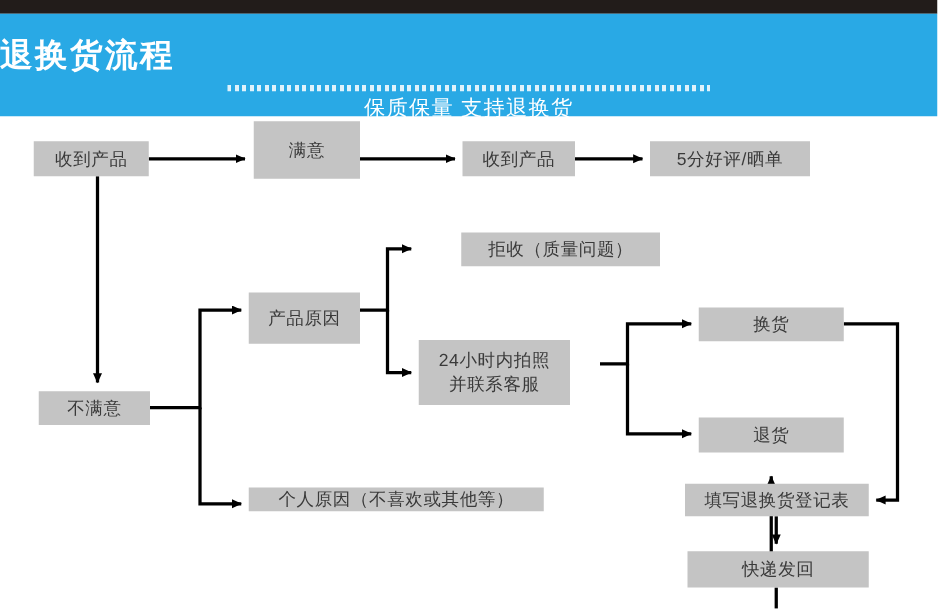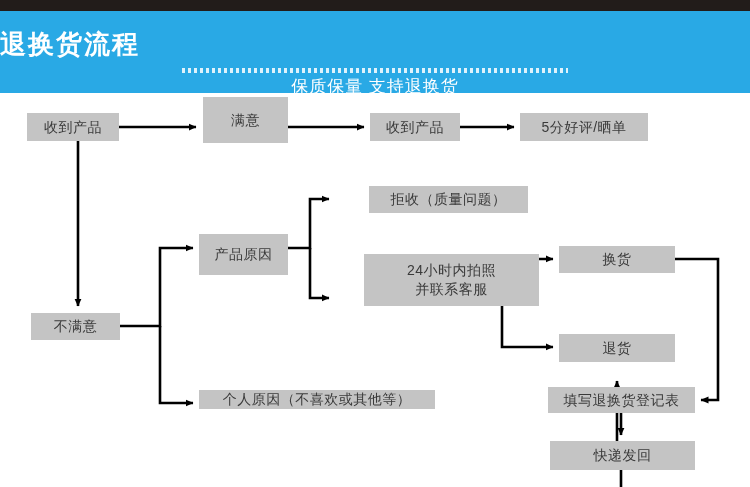--- a/index.html
+++ b/index.html
@@ -117,21 +117,21 @@
     <div class="node" style="left:370px; top:20px; width:90px; height:28px;">收到产品</div>
 
     <div class="node" style="left:520px; top:20px; width:128px; height:28px;">5分好评/晒单</div>
 
     <div class="node" style="left:31px; top:220px; width:89px; height:27px;">不满意</div>
 
     <div class="node" style="left:199px; top:141px; width:89px; height:41px;">产品原因</div>
 
     <div class="node" style="left:333px; top:93px; width:159px; height:27px;margin-left:36px;">拒收（质量问题）</div>
 
-    <div class="node" style="left:335px; top:161px; width:175px; height:52px;margin-left:29px;">24小时内拍照
+    <div class="node" style="left:335px; top:179px; width:121px; height:52px;">24小时内拍照
 并联系客服</div>
 
     <div class="node" style="left:199px; top:297px; width:236px; height:19px;">个人原因（不喜欢或其他等）</div>
 
     <div class="node" style="left:559px; top:153px; width:116px; height:27px;">换货</div>
 
     <div class="node" style="left:559px; top:241px; width:116px; height:28px;">退货</div>
 
     <div class="node" style="left:548px; top:294px; width:147px; height:26px;">填写退换货登记表</div>
 

